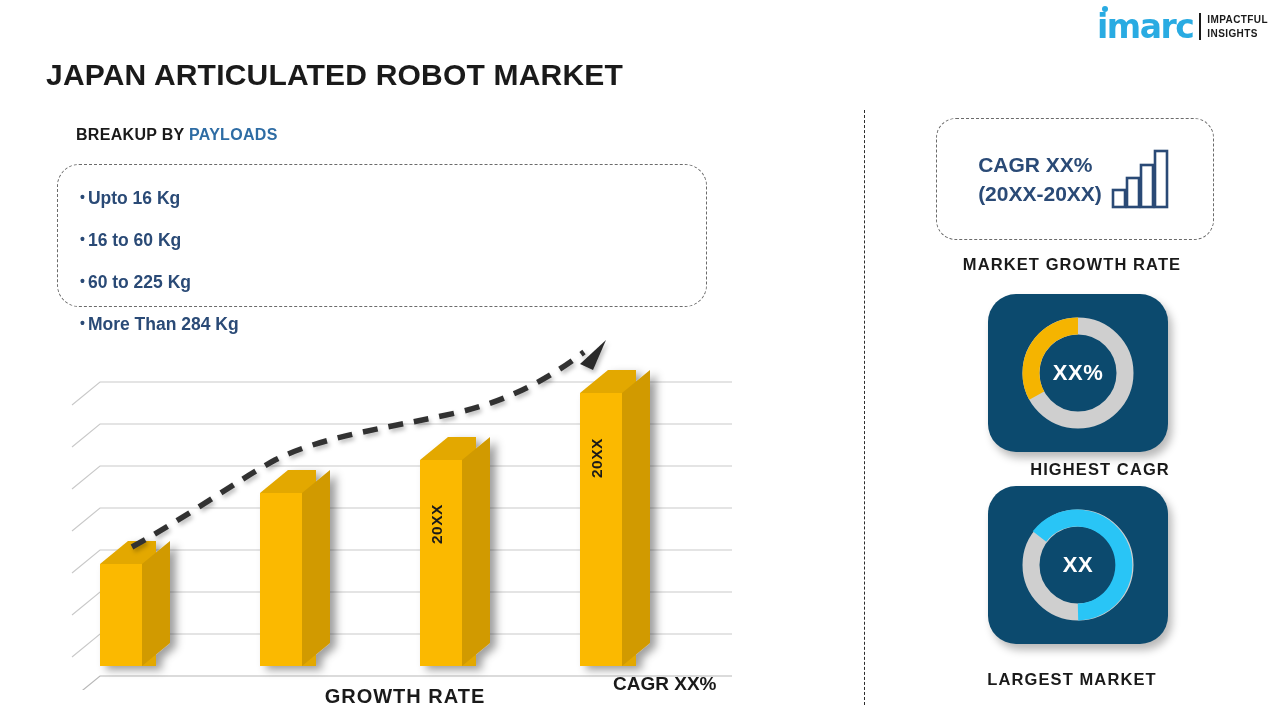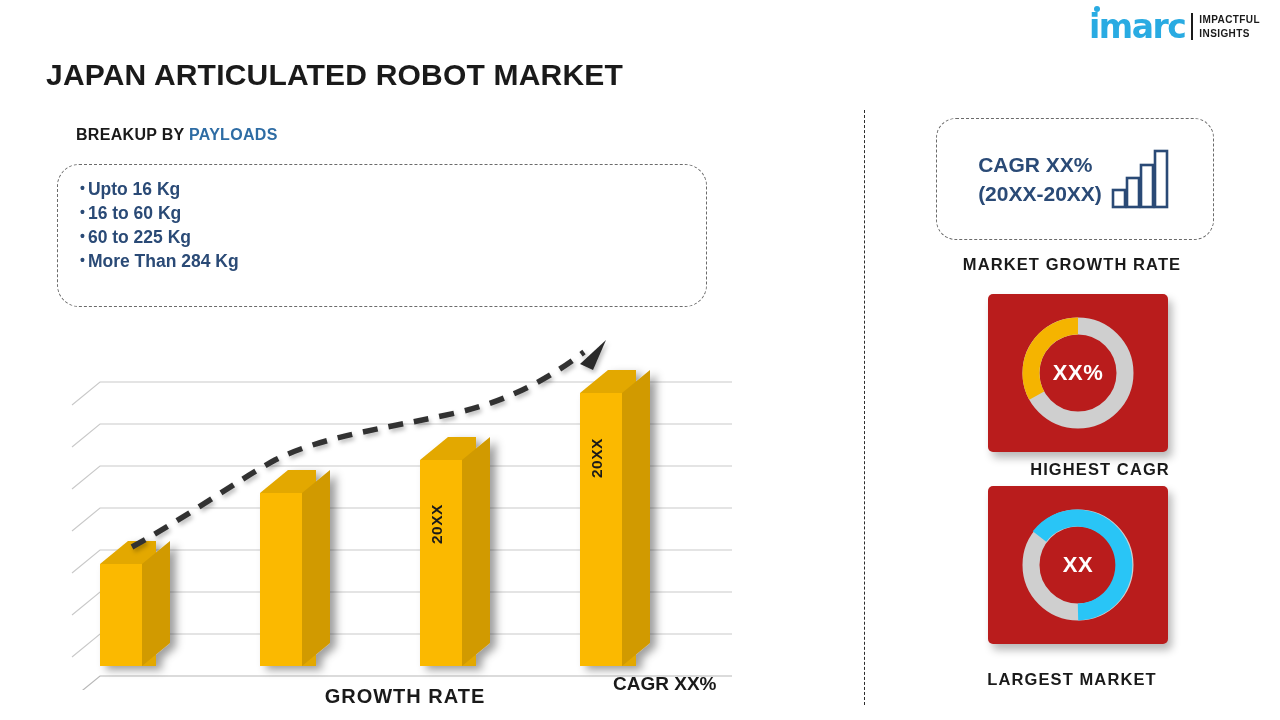--- a/index.html
+++ b/index.html
@@ -6,21 +6,21 @@
   * { box-sizing: border-box; margin: 0; padding: 0; }
   html, body {
     width: 1280px; height: 720px;
     background: #ffffff;
     font-family: "Liberation Sans", sans-serif;
     overflow: hidden;
   }
   #page { position: relative; width: 1280px; height: 720px; background: #fff; }
 
   
-  .logo-wrap { position: absolute; right: 20px; top: 10px; display: flex; align-items: center; gap: 6px; }
+  .logo-wrap { position: absolute; right: 12px; top: 10px; display: flex; align-items: center; gap: 6px; }
   .logo-mark { position: relative; line-height: 1; }
   .logo-word {
     font-size: 33px; font-weight: 700; letter-spacing: -1.5px;
     color: #29ABE2; font-family: "DejaVu Sans", sans-serif;
   }
   .logo-dot {
     position: absolute; left: 5px; top: -4px;
     width: 6px; height: 6px; border-radius: 50%; background: #29ABE2;
   }
   .logo-bar { width: 2px; height: 27px; background: #1a1a1a; }
@@ -45,21 +45,21 @@
   
   .list-box {
     position: absolute; left: 57px; top: 164px;
     width: 650px; height: 143px;
     border: 1.6px dashed #6b6b6b;
     border-radius: 22px; background: #fff;
     padding: 13px 0 0 22px;
   }
   .list-item {
     font-size: 17.5px; font-weight: 700; color: #2A4A76;
-    line-height: 23px; white-space: nowrap;
+    line-height: 41px; white-space: nowrap;
   }
   .list-item .bt { font-size: 14px; position: relative; top: -2px; padding-right: 3px; }
 
   
   .divider {
     position: absolute; left: 864px; top: 110px;
     width: 0; height: 595px;
     border-left: 1.4px dashed #2b2b2b;
   }
 
@@ -97,21 +97,21 @@
   .panel-caption {
     position: absolute; width: 100%; text-align: center;
     font-size: 16.5px; font-weight: 700; color: #1a1a1a; letter-spacing: 1.1px;
   }
   .cap-growth { left: 864px; width: 416px; top: 255px; }
   .cap-cagr   { left: 864px; width: 472px; top: 460px; }
   .cap-market { left: 864px; width: 416px; top: 670px; }
 
   .donut-card {
     position: absolute; width: 180px; height: 158px;
-    background: #b91c1c; border-radius: 5px;
+    background: #0c4a6e; border-radius: 28px;
     box-shadow: 4px 6px 9px rgba(0,0,0,.28);
     display: flex; align-items: center; justify-content: center;
   }
   .card-cagr   { left: 988px; top: 294px; }
   .card-market { left: 988px; top: 486px; }
   .donut-label {
     position: absolute; left: 0; right: 0; top: 50%;
     transform: translateY(-50%);
     text-align: center; color: #ffffff;
     font-size: 22px; font-weight: 700; letter-spacing: .5px;

